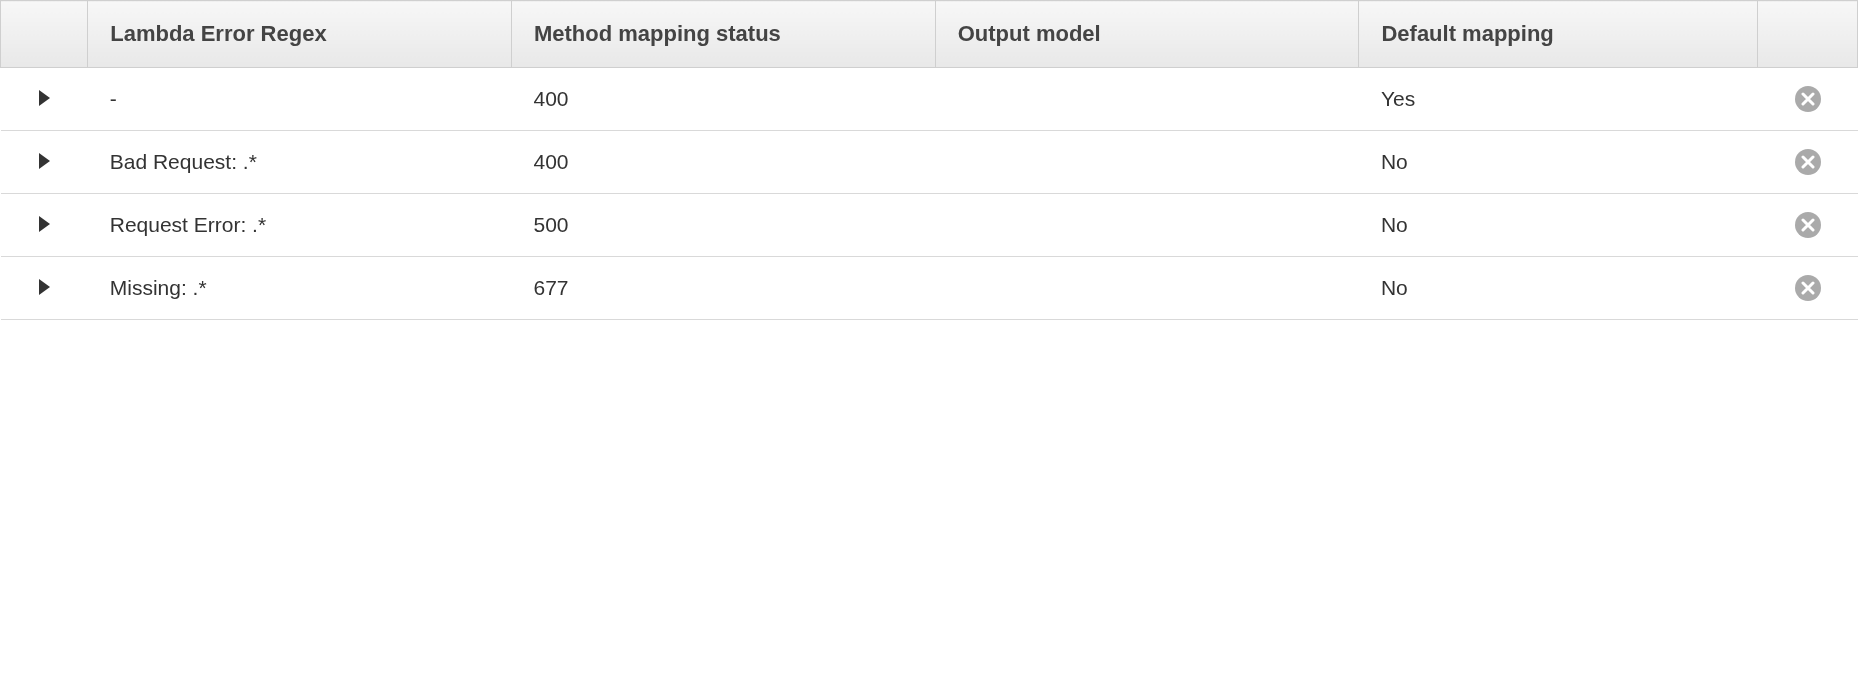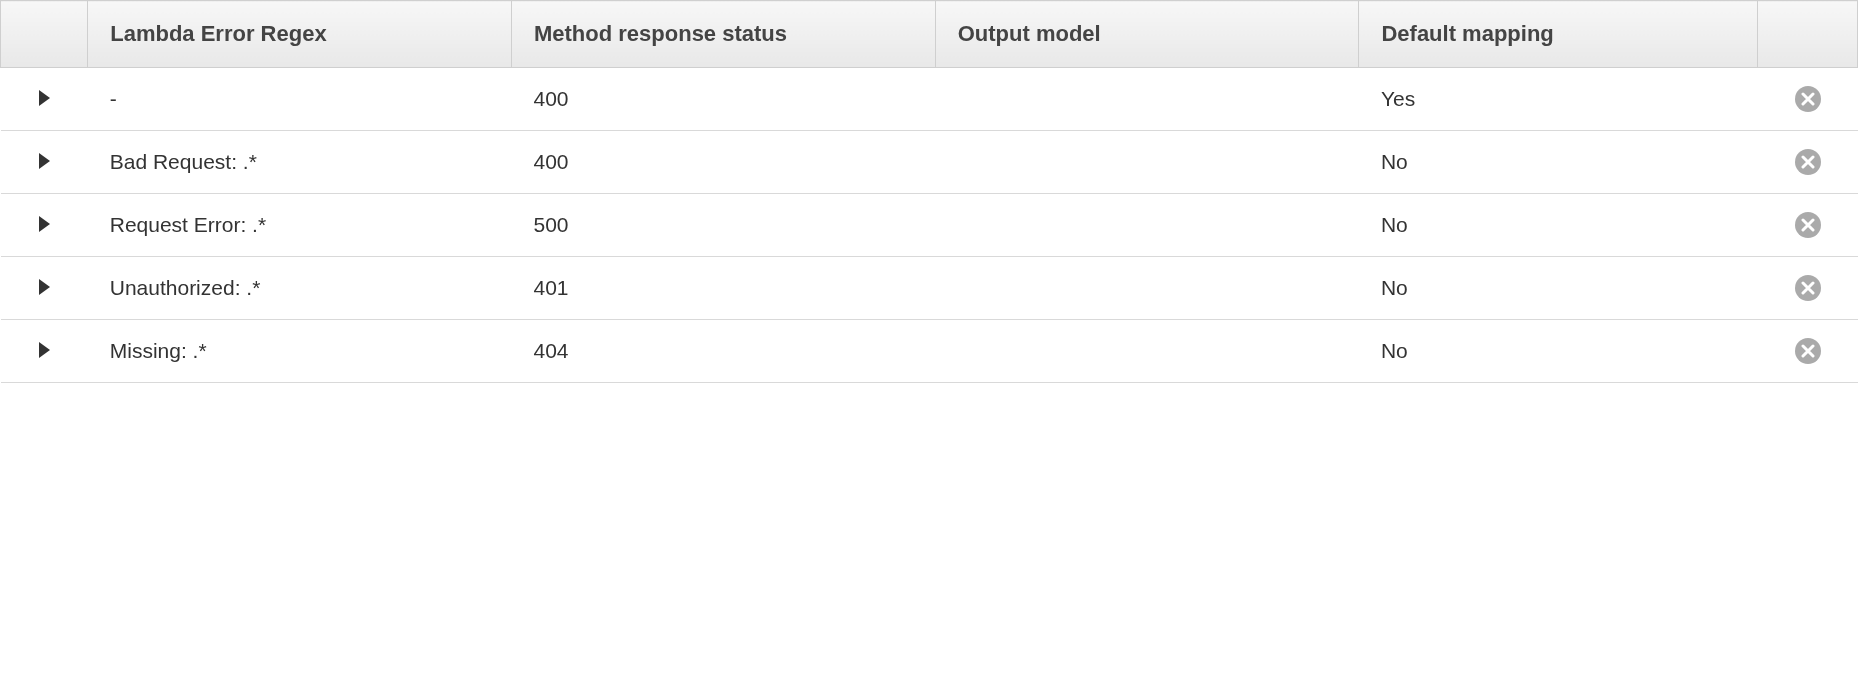--- a/index.html
+++ b/index.html
@@ -69,21 +69,21 @@
     <col class="col-regex">
     <col class="col-status">
     <col class="col-output">
     <col class="col-default">
     <col class="col-action">
   </colgroup>
   <thead>
     <tr>
       <th></th>
       <th>Lambda Error Regex</th>
-      <th>Method response status</th>
+      <th>Method mapping status</th>
       <th>Output model</th>
       <th>Default mapping</th>
       <th></th>
     </tr>
   </thead>
   <tbody id="rows-body">
   <tr>
     <td class="expand-cell">
       <span class="chevron-right"></span>
     </td>
@@ -127,44 +127,28 @@
     <td>No</td>
     <td class="action-cell">
       <span class="delete-icon">
         <svg viewBox="0 0 14 14">
               <path d="M2 2 L12 12 M12 2 L2 12" stroke="#fff" stroke-width="3" stroke-linecap="round"></path>
             </svg>
       </span>
     </td>
   </tr>
 
-  <tr>
-    <td class="expand-cell">
-      <span class="chevron-right"></span>
-    </td>
-    <td>Unauthorized: .*</td>
-    <td>401</td>
-    <td></td>
-    <td>No</td>
-    <td class="action-cell">
-      <span class="delete-icon">
-        <svg viewBox="0 0 14 14">
-              <path d="M2 2 L12 12 M12 2 L2 12" stroke="#fff" stroke-width="3" stroke-linecap="round"></path>
-            </svg>
-      </span>
-    </td>
-  </tr>
 
 
   <tr>
     <td class="expand-cell">
       <span class="chevron-right"></span>
     </td>
     <td>Missing: .*</td>
-    <td>404</td>
+    <td>677</td>
     <td></td>
     <td>No</td>
     <td class="action-cell">
       <span class="delete-icon">
         <svg viewBox="0 0 14 14">
               <path d="M2 2 L12 12 M12 2 L2 12" stroke="#fff" stroke-width="3" stroke-linecap="round"></path>
             </svg>
       </span>
     </td>
   </tr>

